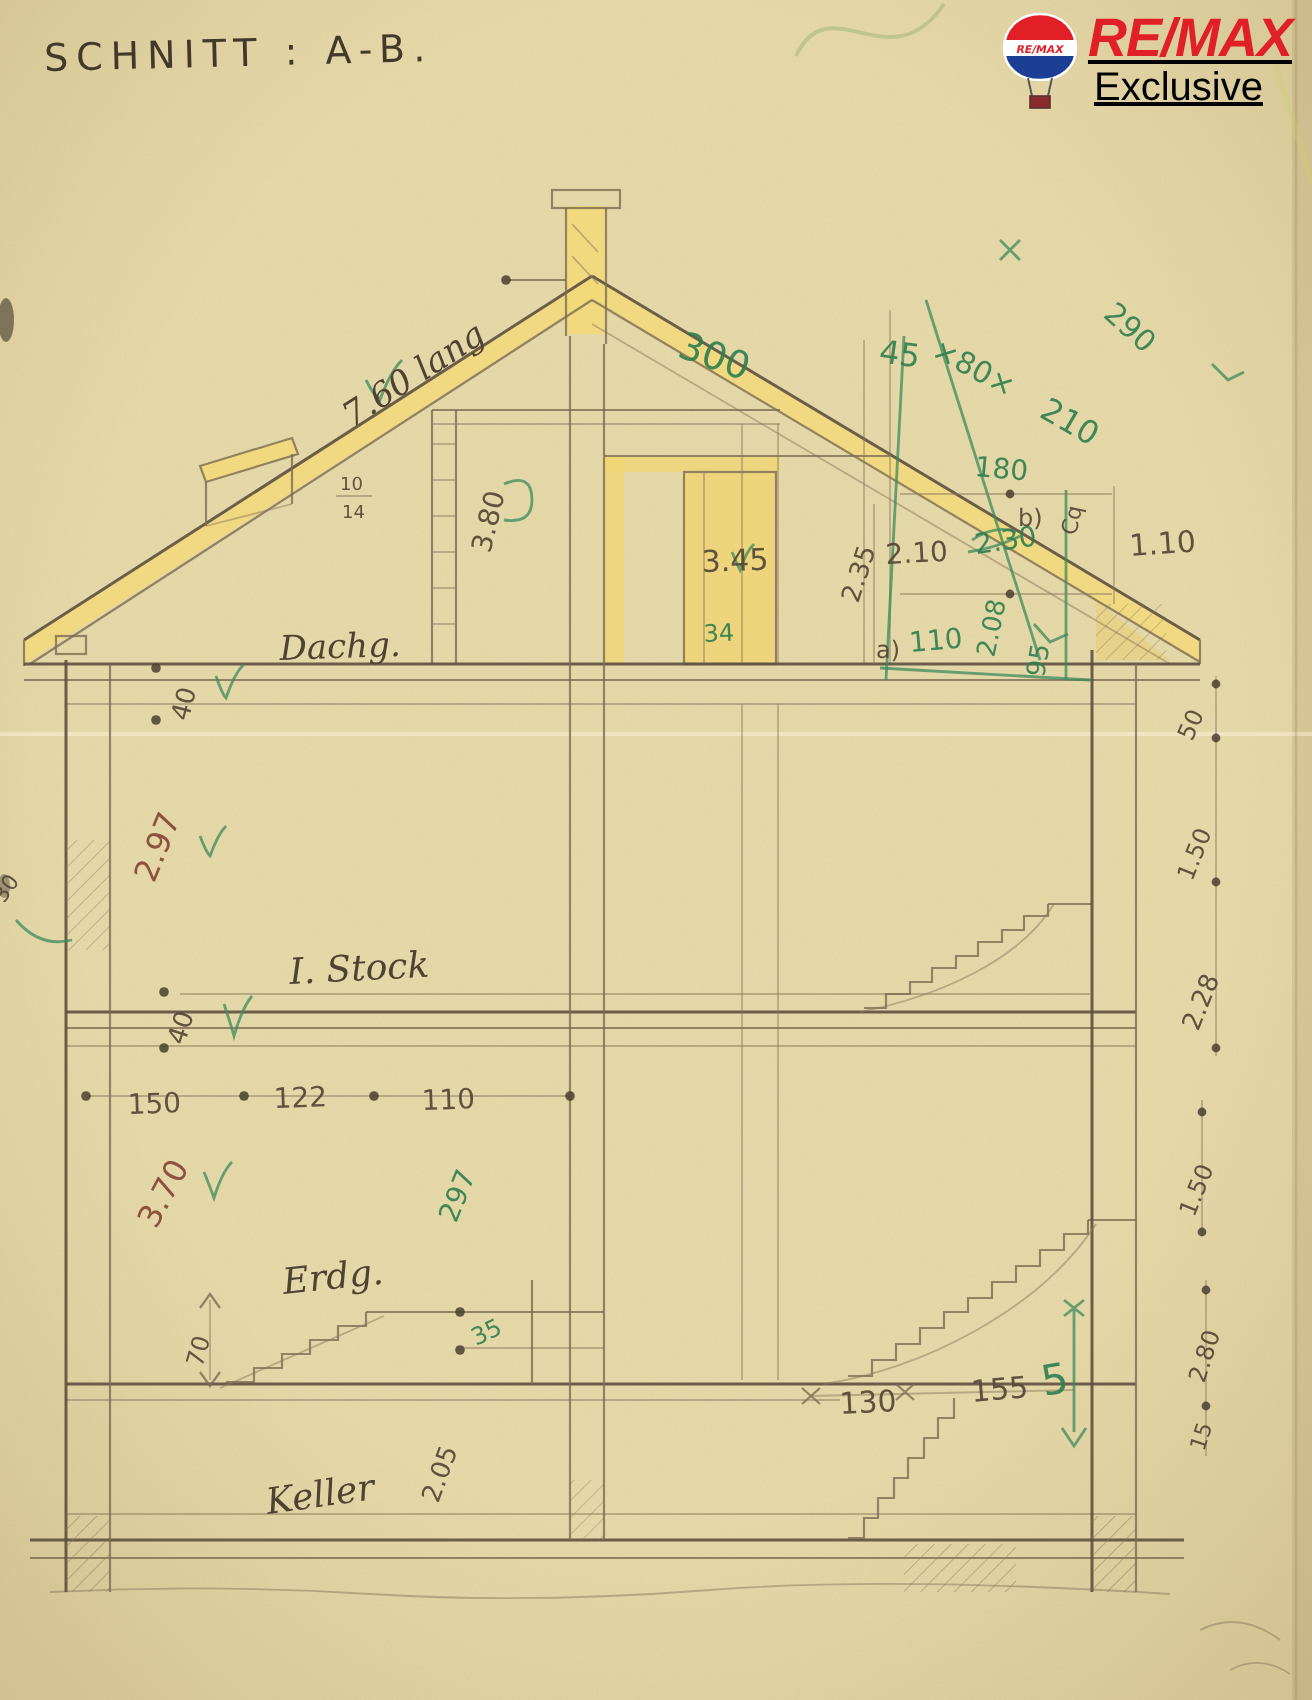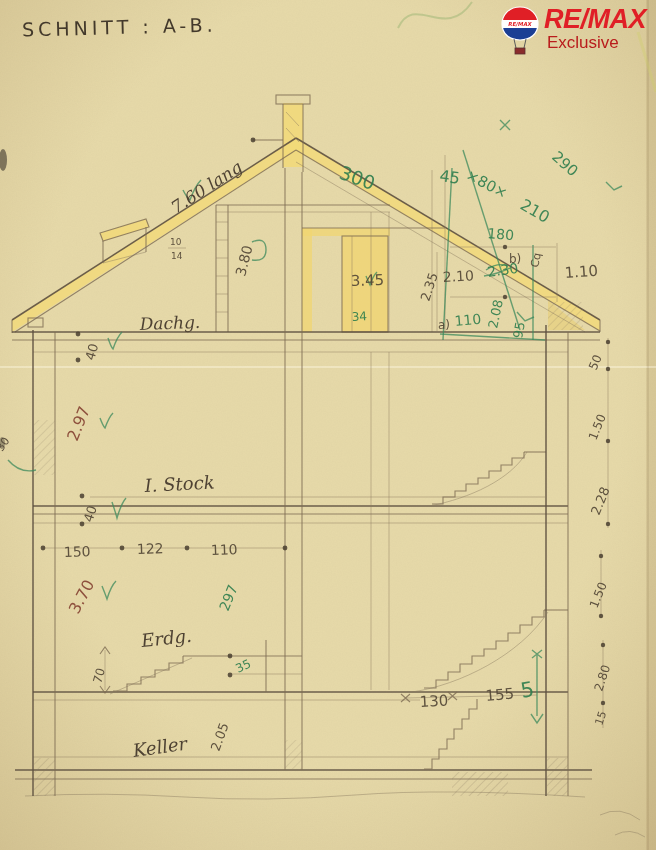--- a/index.html
+++ b/index.html
@@ -2,25 +2,25 @@
 <html><head>
 <meta charset="utf-8">
 <style>
   html,body{margin:0;padding:0;}
   body{width:656px;height:850px;position:relative;overflow:hidden;
        background:#e7daa9;font-family:"Liberation Sans",sans-serif;}
   #stage{position:absolute;inset:0;}
   .title{position:absolute;left:22px;top:16px;font-family:"DejaVu Sans",sans-serif;
          font-size:19px;letter-spacing:4px;color:#43392b;transform:rotate(-1.5deg);
          font-weight:500;}
-  .logo{position:absolute;right:10px;top:6px;display:flex;align-items:flex-start;gap:4px;}
+  .logo{position:absolute;right:10px;top:6px;display:flex;align-items:flex-start;gap:4px;text-decoration:underline;}
   .logo-text{display:flex;flex-direction:column;line-height:1;}
   .logo-brand{color:#e01f26;font-weight:700;font-style:italic;font-size:27px;
               font-family:"Liberation Sans",sans-serif;letter-spacing:-.5px;}
-  .logo-sub{color:#b91c1c;font-size:17px;margin-top:1px;padding-left:3px;font-weight:500;}
+  .logo-sub{color:#000000;font-size:20px;margin-top:1px;padding-left:3px;font-weight:500;}
   svg text{font-family:"DejaVu Sans",sans-serif;}
   .pencil{fill:#54483767;fill:#544837;opacity:.92;}
   .green{fill:#2f7e4e;opacity:.9;}
   .rust{fill:#8a4a38;opacity:.95;}
   .script{font-family:"DejaVu Serif",serif;font-style:italic;fill:#4e4233;}
   .ln{stroke:#7d6c52;stroke-width:1.1;fill:none;opacity:.8;}
   .lnS{stroke:#5d5040;stroke-width:1.5;fill:none;opacity:.9;}
   .lnL{stroke:#8a7a60;stroke-width:.9;fill:none;opacity:.5;}
   .gln{stroke:#3c8a5c;stroke-width:1.4;fill:none;opacity:.75;}
   .dot{fill:#4a3f30;opacity:.85;}

